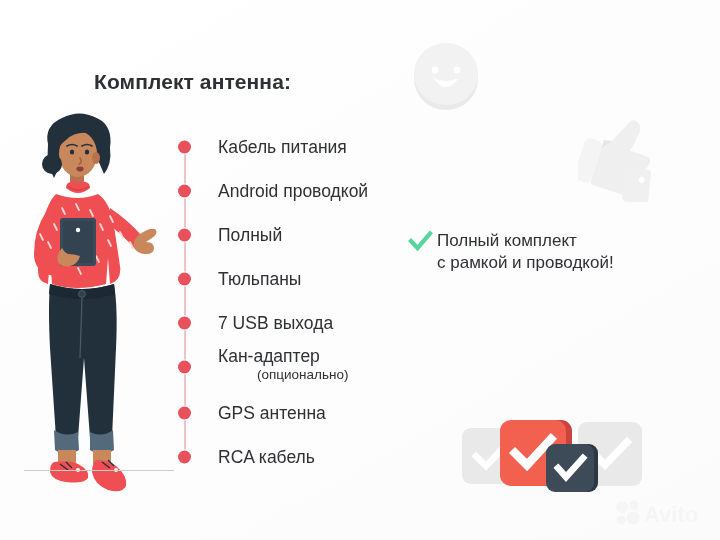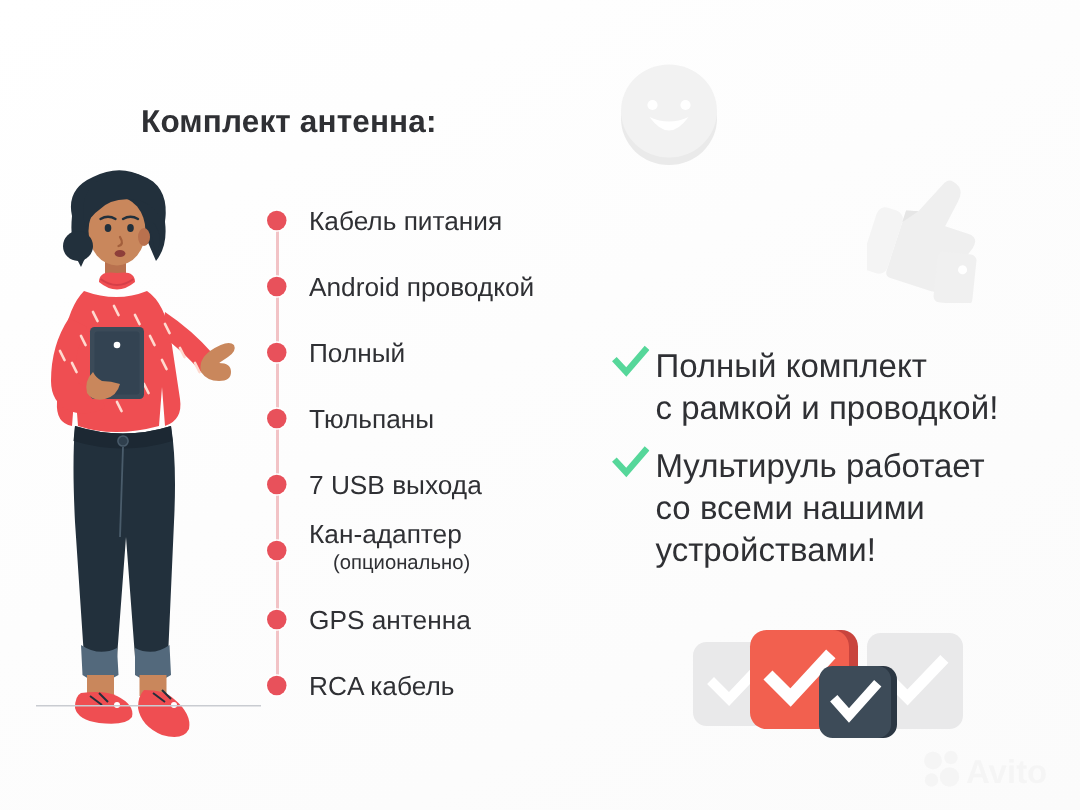--- a/index.html
+++ b/index.html
@@ -71,21 +71,21 @@
     top: 50%;
     transform: translateY(-50%);
     width: 13px;
     height: 13px;
     border-radius: 50%;
     background: #e8515b;
     box-shadow: 0 0 0 1px #ffffff;
   }
   .kit-label {
     position: absolute;
-    left: 28px;
+    left: 40px;
     font-size: 17.5px;
     color: #2f3034;
     white-space: nowrap;
     line-height: 1.15;
   }
   .kit-sub {
     position: absolute;
     left: 44px;
     font-size: 13.5px;
     color: #2f3034;
@@ -99,21 +99,21 @@
     align-items: flex-start;
   }
   .benefit-check {
     flex: 0 0 auto;
     width: 25px;
     height: 25px;
     margin-right: 4px;
     margin-top: -1px;
   }
   .benefit-text {
-    font-size: 22px;
+    font-size: 17px;
     line-height: 1.28;
     color: #2f3034;
     white-space: pre-line;
     font-weight: 500;
   }
   #benefit-1 { left: 408px; top: 230px; width: 300px; }
   #benefit-2 { left: 408px; top: 297px; width: 300px; }
 
   
   #checkbox-graphic {
@@ -302,21 +302,21 @@
     </div>
 
     <div class="kit-item" style="top:182px;">
       <span class="kit-dot"></span>
       <span class="kit-label">7 USB выхода</span>
     </div>
 
     <div class="kit-item" style="top:226px;">
       <span class="kit-dot"></span>
       <span class="kit-label" style="top:-10px;">Кан-адаптер</span>
-      <span class="kit-sub" style="top:11px;">(опционально)</span>
+      <span class="kit-sub" style="top:11px;margin-left:35px;">(опционально)</span>
     </div>
 
     <div class="kit-item" style="top:272px;">
       <span class="kit-dot"></span>
       <span class="kit-label">GPS антенна</span>
     </div>
 
     <div class="kit-item" style="top:316px;">
       <span class="kit-dot"></span>
       <span class="kit-label">RCA кабель</span>
@@ -326,30 +326,20 @@
   <div class="benefit" id="benefit-1">
     <span class="benefit-check">
       <svg viewBox="0 0 25 25" xmlns="http://www.w3.org/2000/svg">
         <path d="M3 12 L9.5 19 L22 4.5" stroke="#56d79a" stroke-width="4.2" fill="none" stroke-linecap="square" stroke-linejoin="miter"></path>
       </svg>
     </span>
     <span class="benefit-text">Полный комплект
 с рамкой и проводкой!</span>
   </div>
 
-  <div class="benefit" id="benefit-2">
-    <span class="benefit-check">
-      <svg viewBox="0 0 25 25" xmlns="http://www.w3.org/2000/svg">
-        <path d="M3 12 L9.5 19 L22 4.5" stroke="#56d79a" stroke-width="4.2" fill="none" stroke-linecap="square" stroke-linejoin="miter"></path>
-      </svg>
-    </span>
-    <span class="benefit-text">Мультируль работает
-со всеми нашими
-устройствами!</span>
-  </div>
 
   <div id="checkbox-graphic">
     <div class="cb" id="cb-grey-left">
       <svg viewBox="0 0 56 56" xmlns="http://www.w3.org/2000/svg">
         <path d="M14 28 L24 38 L43 18" stroke="#ffffff" stroke-width="6.5" fill="none" stroke-linecap="square"></path>
       </svg>
     </div>
     <div class="cb" id="cb-grey-right">
       <svg viewBox="0 0 64 64" xmlns="http://www.w3.org/2000/svg">
         <path d="M16 32 L27 43 L49 20" stroke="#ffffff" stroke-width="7.5" fill="none" stroke-linecap="square"></path>

